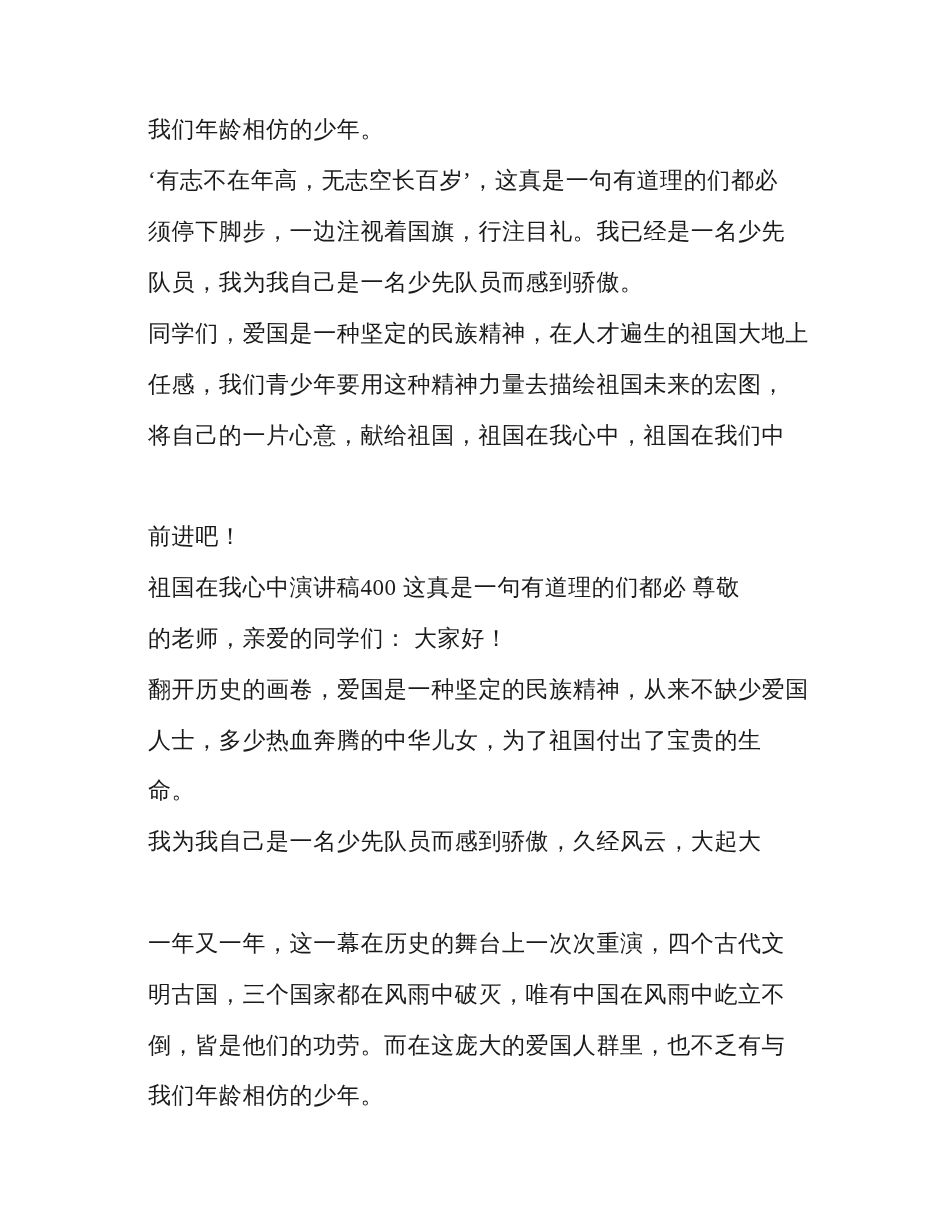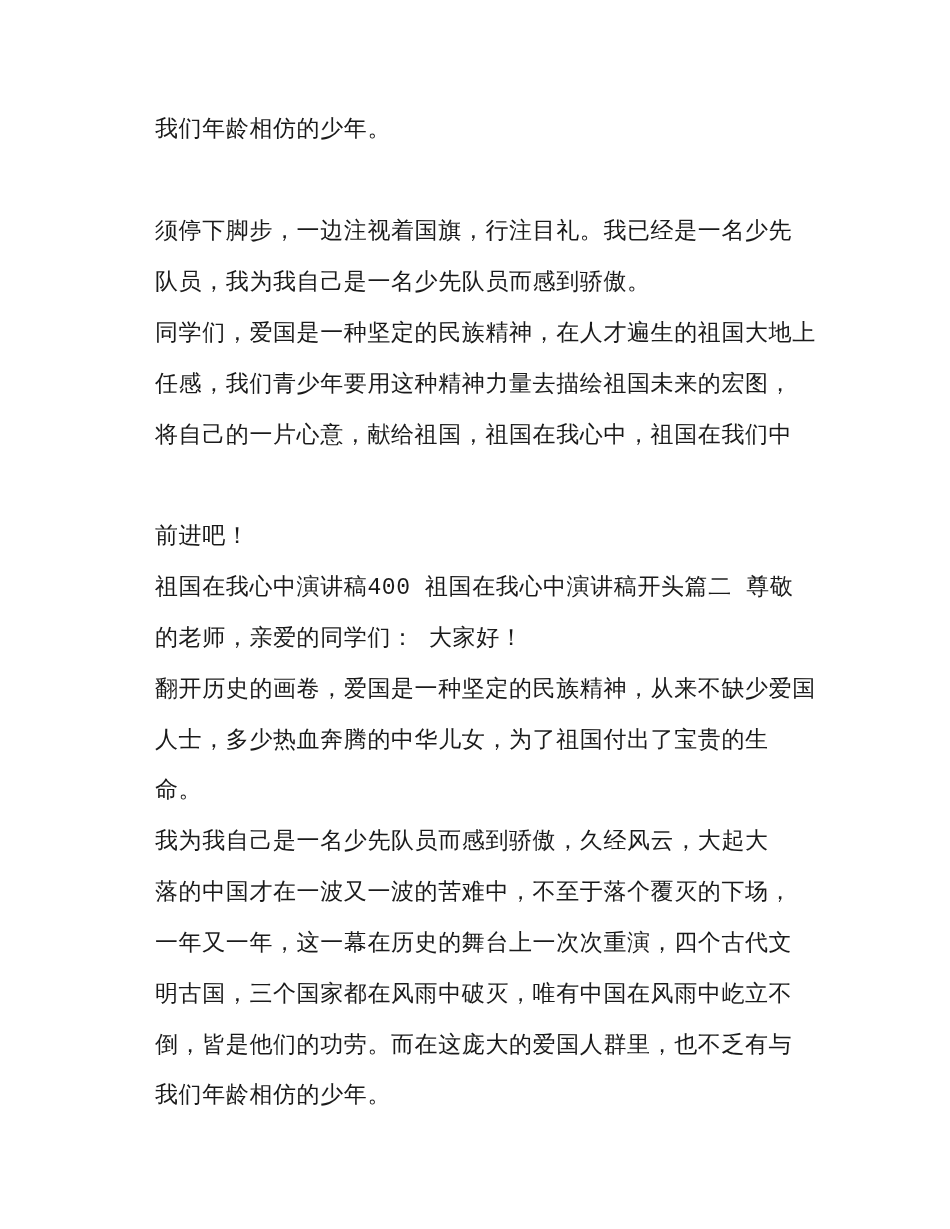--- a/index.html
+++ b/index.html
@@ -16,44 +16,44 @@
     .page {
       position: absolute;
       left: 0;
       top: 0;
       width: 950px;
       height: 1229px;
       background: #ffffff;
     }
     .line {
       position: absolute;
-      left: 155px;
+      left: 148px;
       white-space: nowrap;
-      font-family: Liberation Mono, monospace;
+      font-family: Liberation Serif, serif;
       font-size: 23px;
       line-height: 30px;
       color: #1a1a1a;
       letter-spacing: 0.6px;
     }
   </style>
 </head>
 <body>
 
 <div class="page">
   <div class="line" style="top:115px">我们年龄相仿的少年。</div>
+  <div class="line" style="top:166px">‘有志不在年高，无志空长百岁’，这真是一句有道理的们都必</div>
   <div class="line" style="top:268px">队员，我为我自己是一名少先队员而感到骄傲。</div>
   <div class="line" style="top:217px">须停下脚步，一边注视着国旗，行注目礼。我已经是一名少先</div>
   <div class="line" style="top:319px">同学们，爱国是一种坚定的民族精神，在人才遍生的祖国大地上</div>
   <div class="line" style="top:370px">任感，我们青少年要用这种精神力量去描绘祖国未来的宏图，</div>
   <div class="line" style="top:421px">将自己的一片心意，献给祖国，祖国在我心中，祖国在我们中</div>
   <div class="line" style="top:522px">前进吧！</div>
-  <div class="line" style="top:573px">祖国在我心中演讲稿400 祖国在我心中演讲稿开头篇二 尊敬</div>
+  <div class="line" style="top:573px">祖国在我心中演讲稿400 这真是一句有道理的们都必 尊敬</div>
   <div class="line" style="top:624px">的老师，亲爱的同学们： 大家好！</div>
   <div class="line" style="top:675px">翻开历史的画卷，爱国是一种坚定的民族精神，从来不缺少爱国</div>
   <div class="line" style="top:726px">人士，多少热血奔腾的中华儿女，为了祖国付出了宝贵的生</div>
   <div class="line" style="top:776px">命。</div>
   <div class="line" style="top:827px">我为我自己是一名少先队员而感到骄傲，久经风云，大起大</div>
-  <div class="line" style="top:878px">落的中国才在一波又一波的苦难中，不至于落个覆灭的下场，</div>
   <div class="line" style="top:929px">一年又一年，这一幕在历史的舞台上一次次重演，四个古代文</div>
   <div class="line" style="top:980px">明古国，三个国家都在风雨中破灭，唯有中国在风雨中屹立不</div>
   <div class="line" style="top:1031px">倒，皆是他们的功劳。而在这庞大的爱国人群里，也不乏有与</div>
   <div class="line" style="top:1081px">我们年龄相仿的少年。</div>
 </div>
 
 </body></html>

